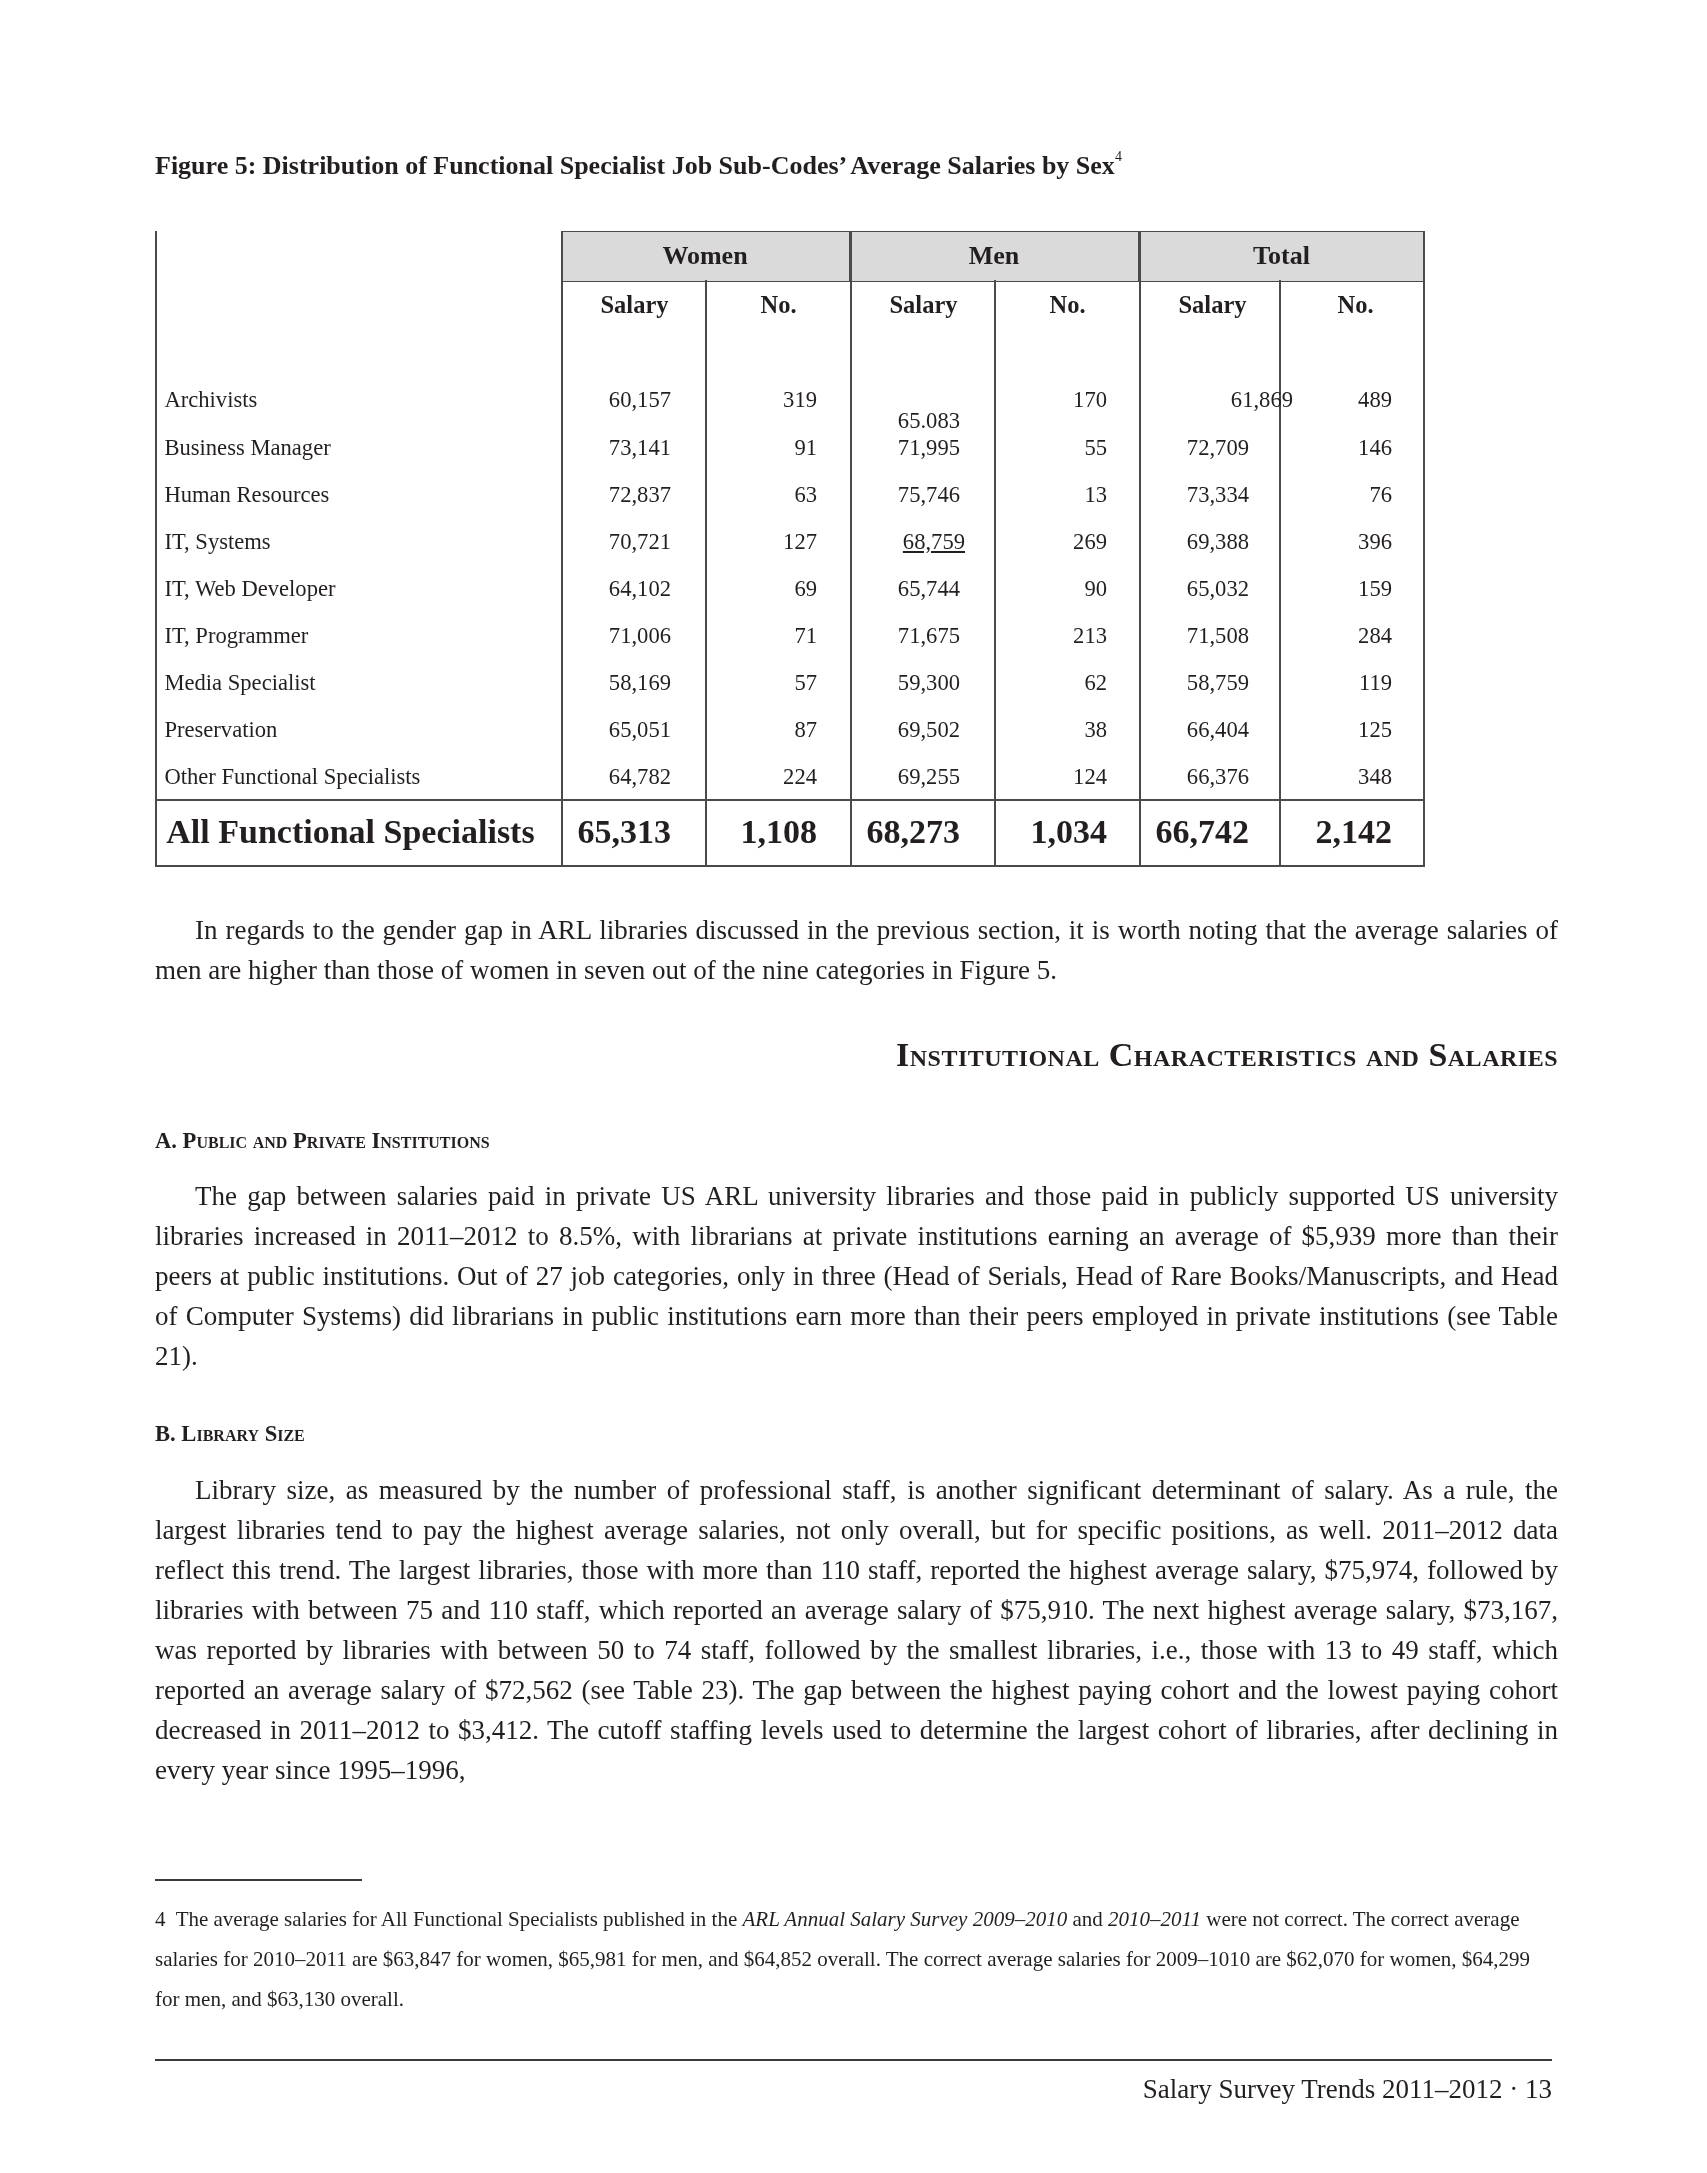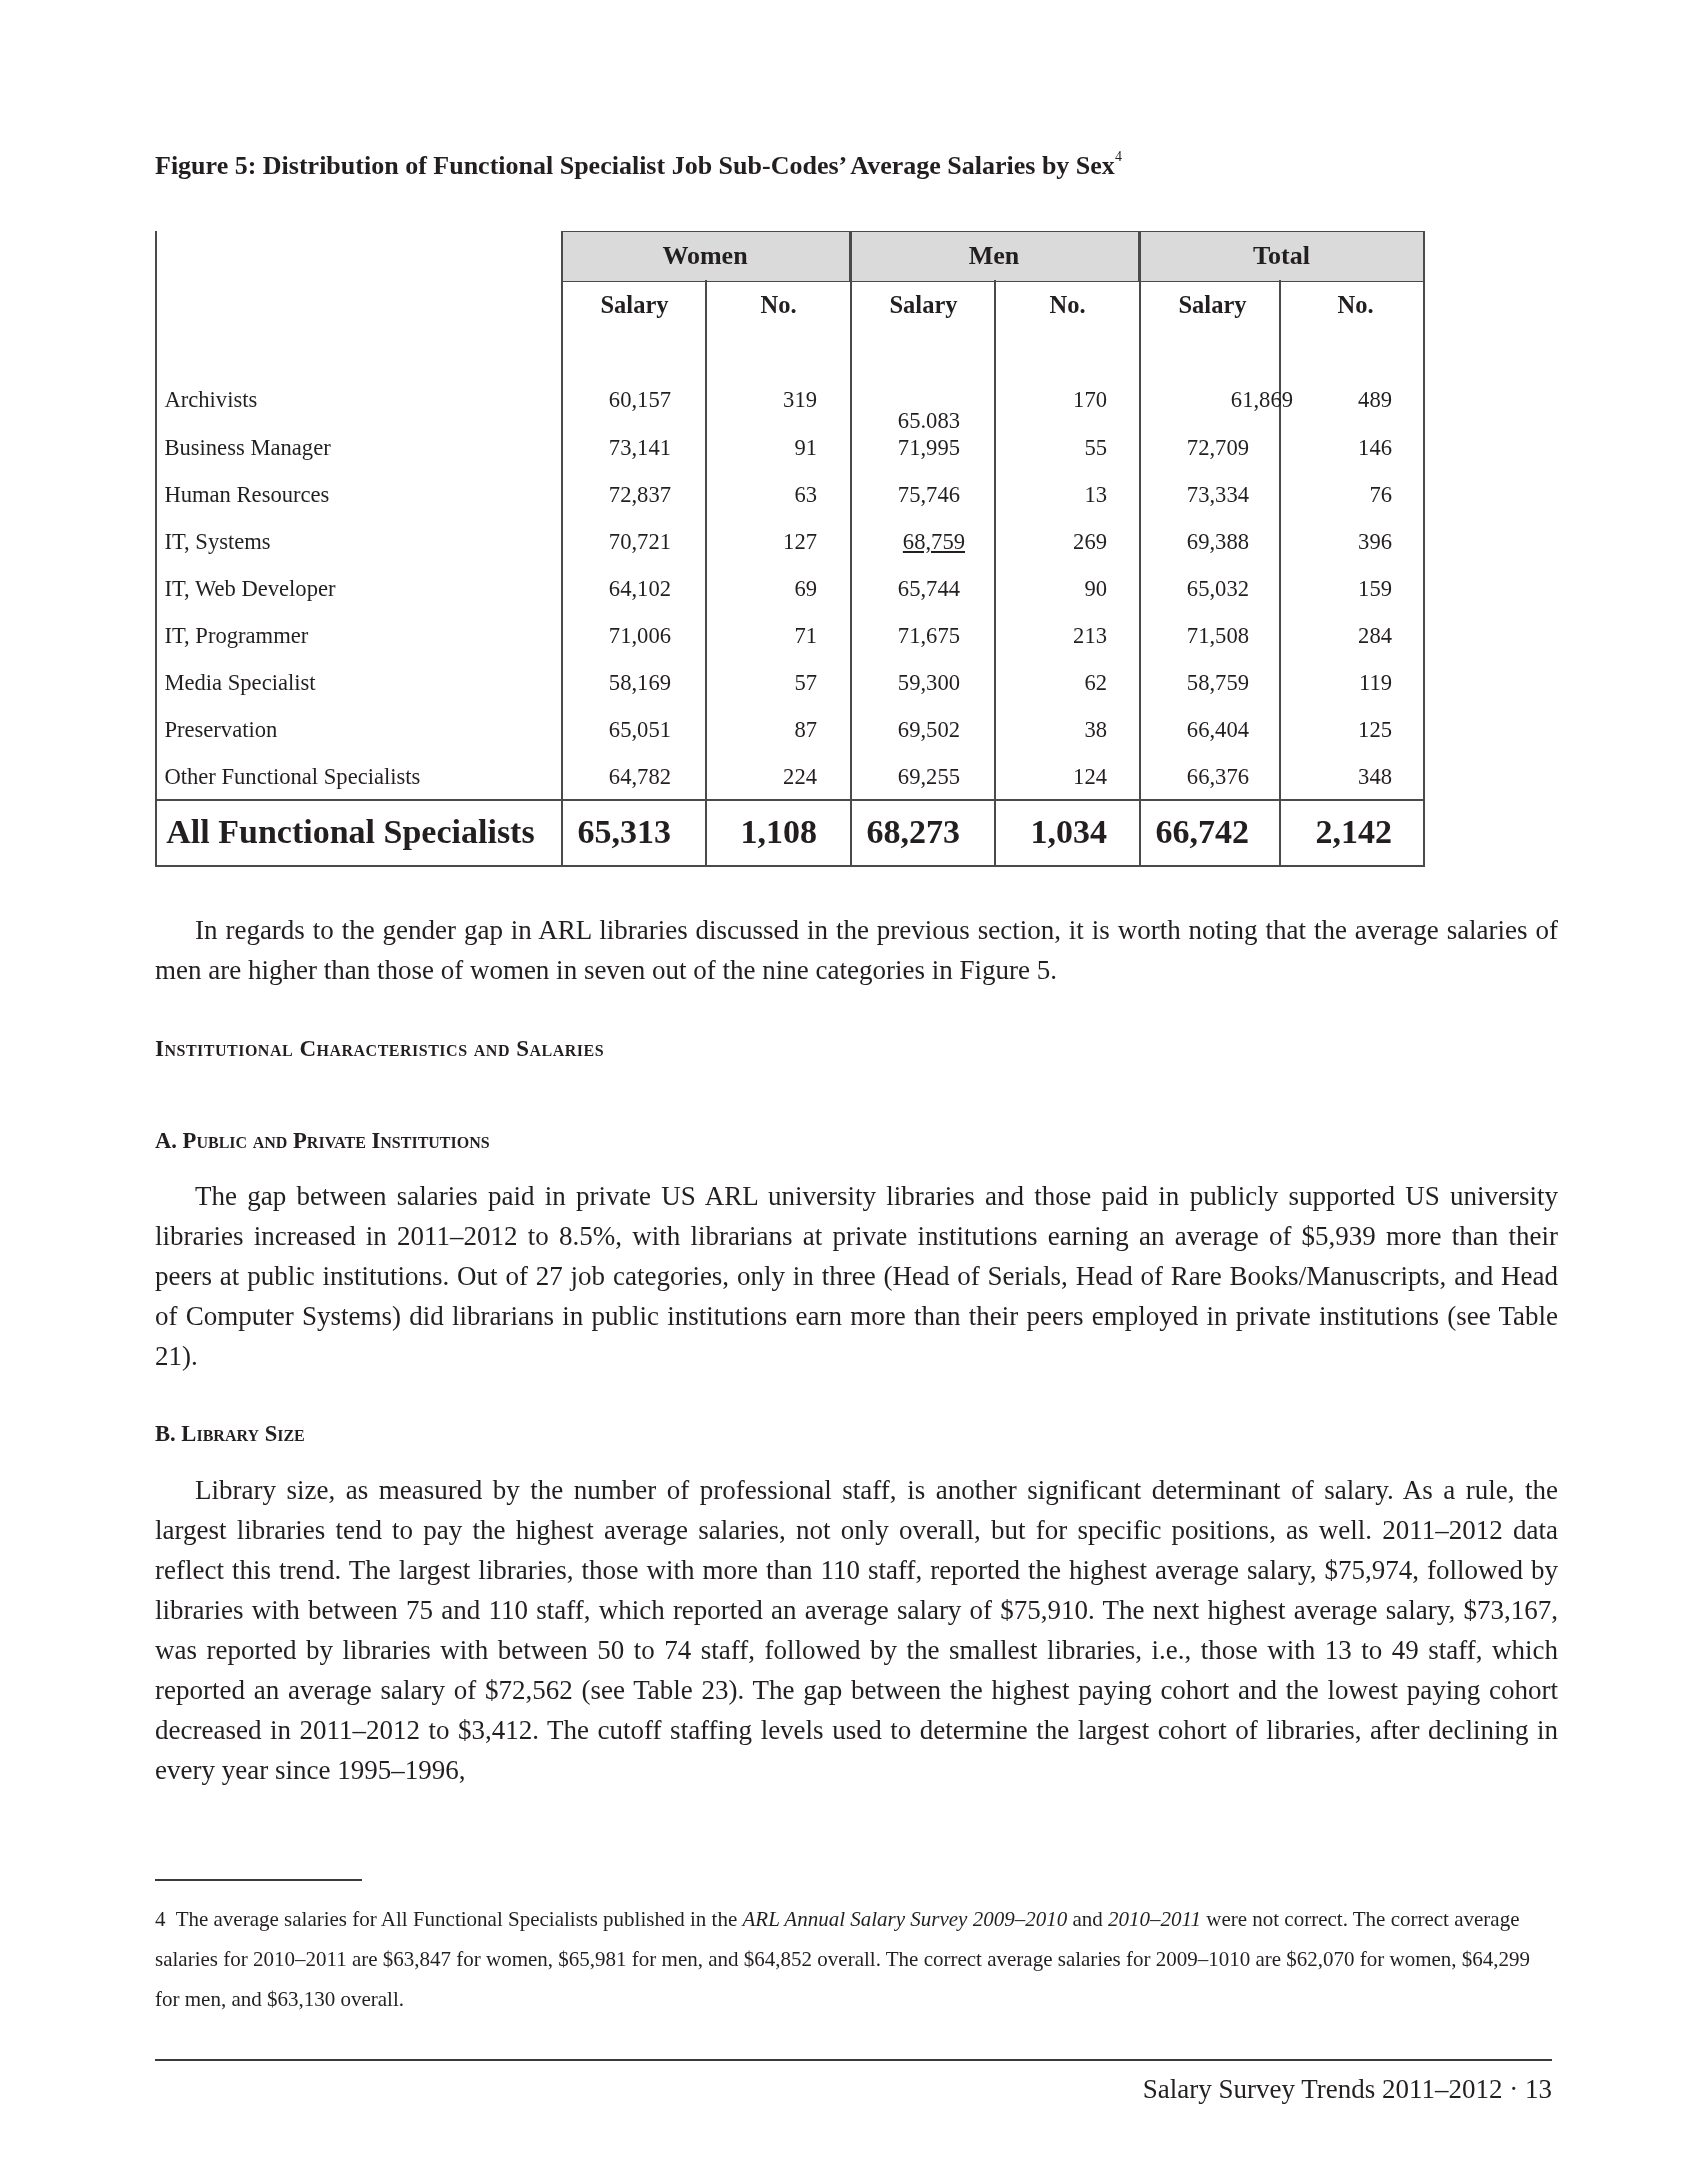--- a/index.html
+++ b/index.html
@@ -43,22 +43,22 @@
   .row .num { text-align: right; }
   .total { font-weight: bold; font-size: 34px; }
 
   
   .p {
     left: 155px; width: 1403px; font-size: 27px; line-height: 40px;
     text-align: justify;
   }
   .p .indent { display: inline-block; width: 40px; }
   .sec-head {
-    left: 155px; width: 1403px; text-align: left;
-    font-size: 23px; font-weight: bold; font-variant: small-caps; letter-spacing: 0.5px;
+    left: 155px; width: 1403px; text-align: right;
+    font-size: 34px; font-weight: bold; font-variant: small-caps; letter-spacing: 0.5px;
   }
   .sub-head {
     left: 155px; font-size: 22.6px; font-weight: bold; font-variant: small-caps; text-align: right;
   }
 
   .fn-rule { left: 155px; top: 1879px; width: 207px; height: 1.9px; background: #3a3a3a; }
   .fn {
     left: 155px; width: 1403px; font-size: 21px; line-height: 40px;
   }
   .fn i { font-style: italic; }

